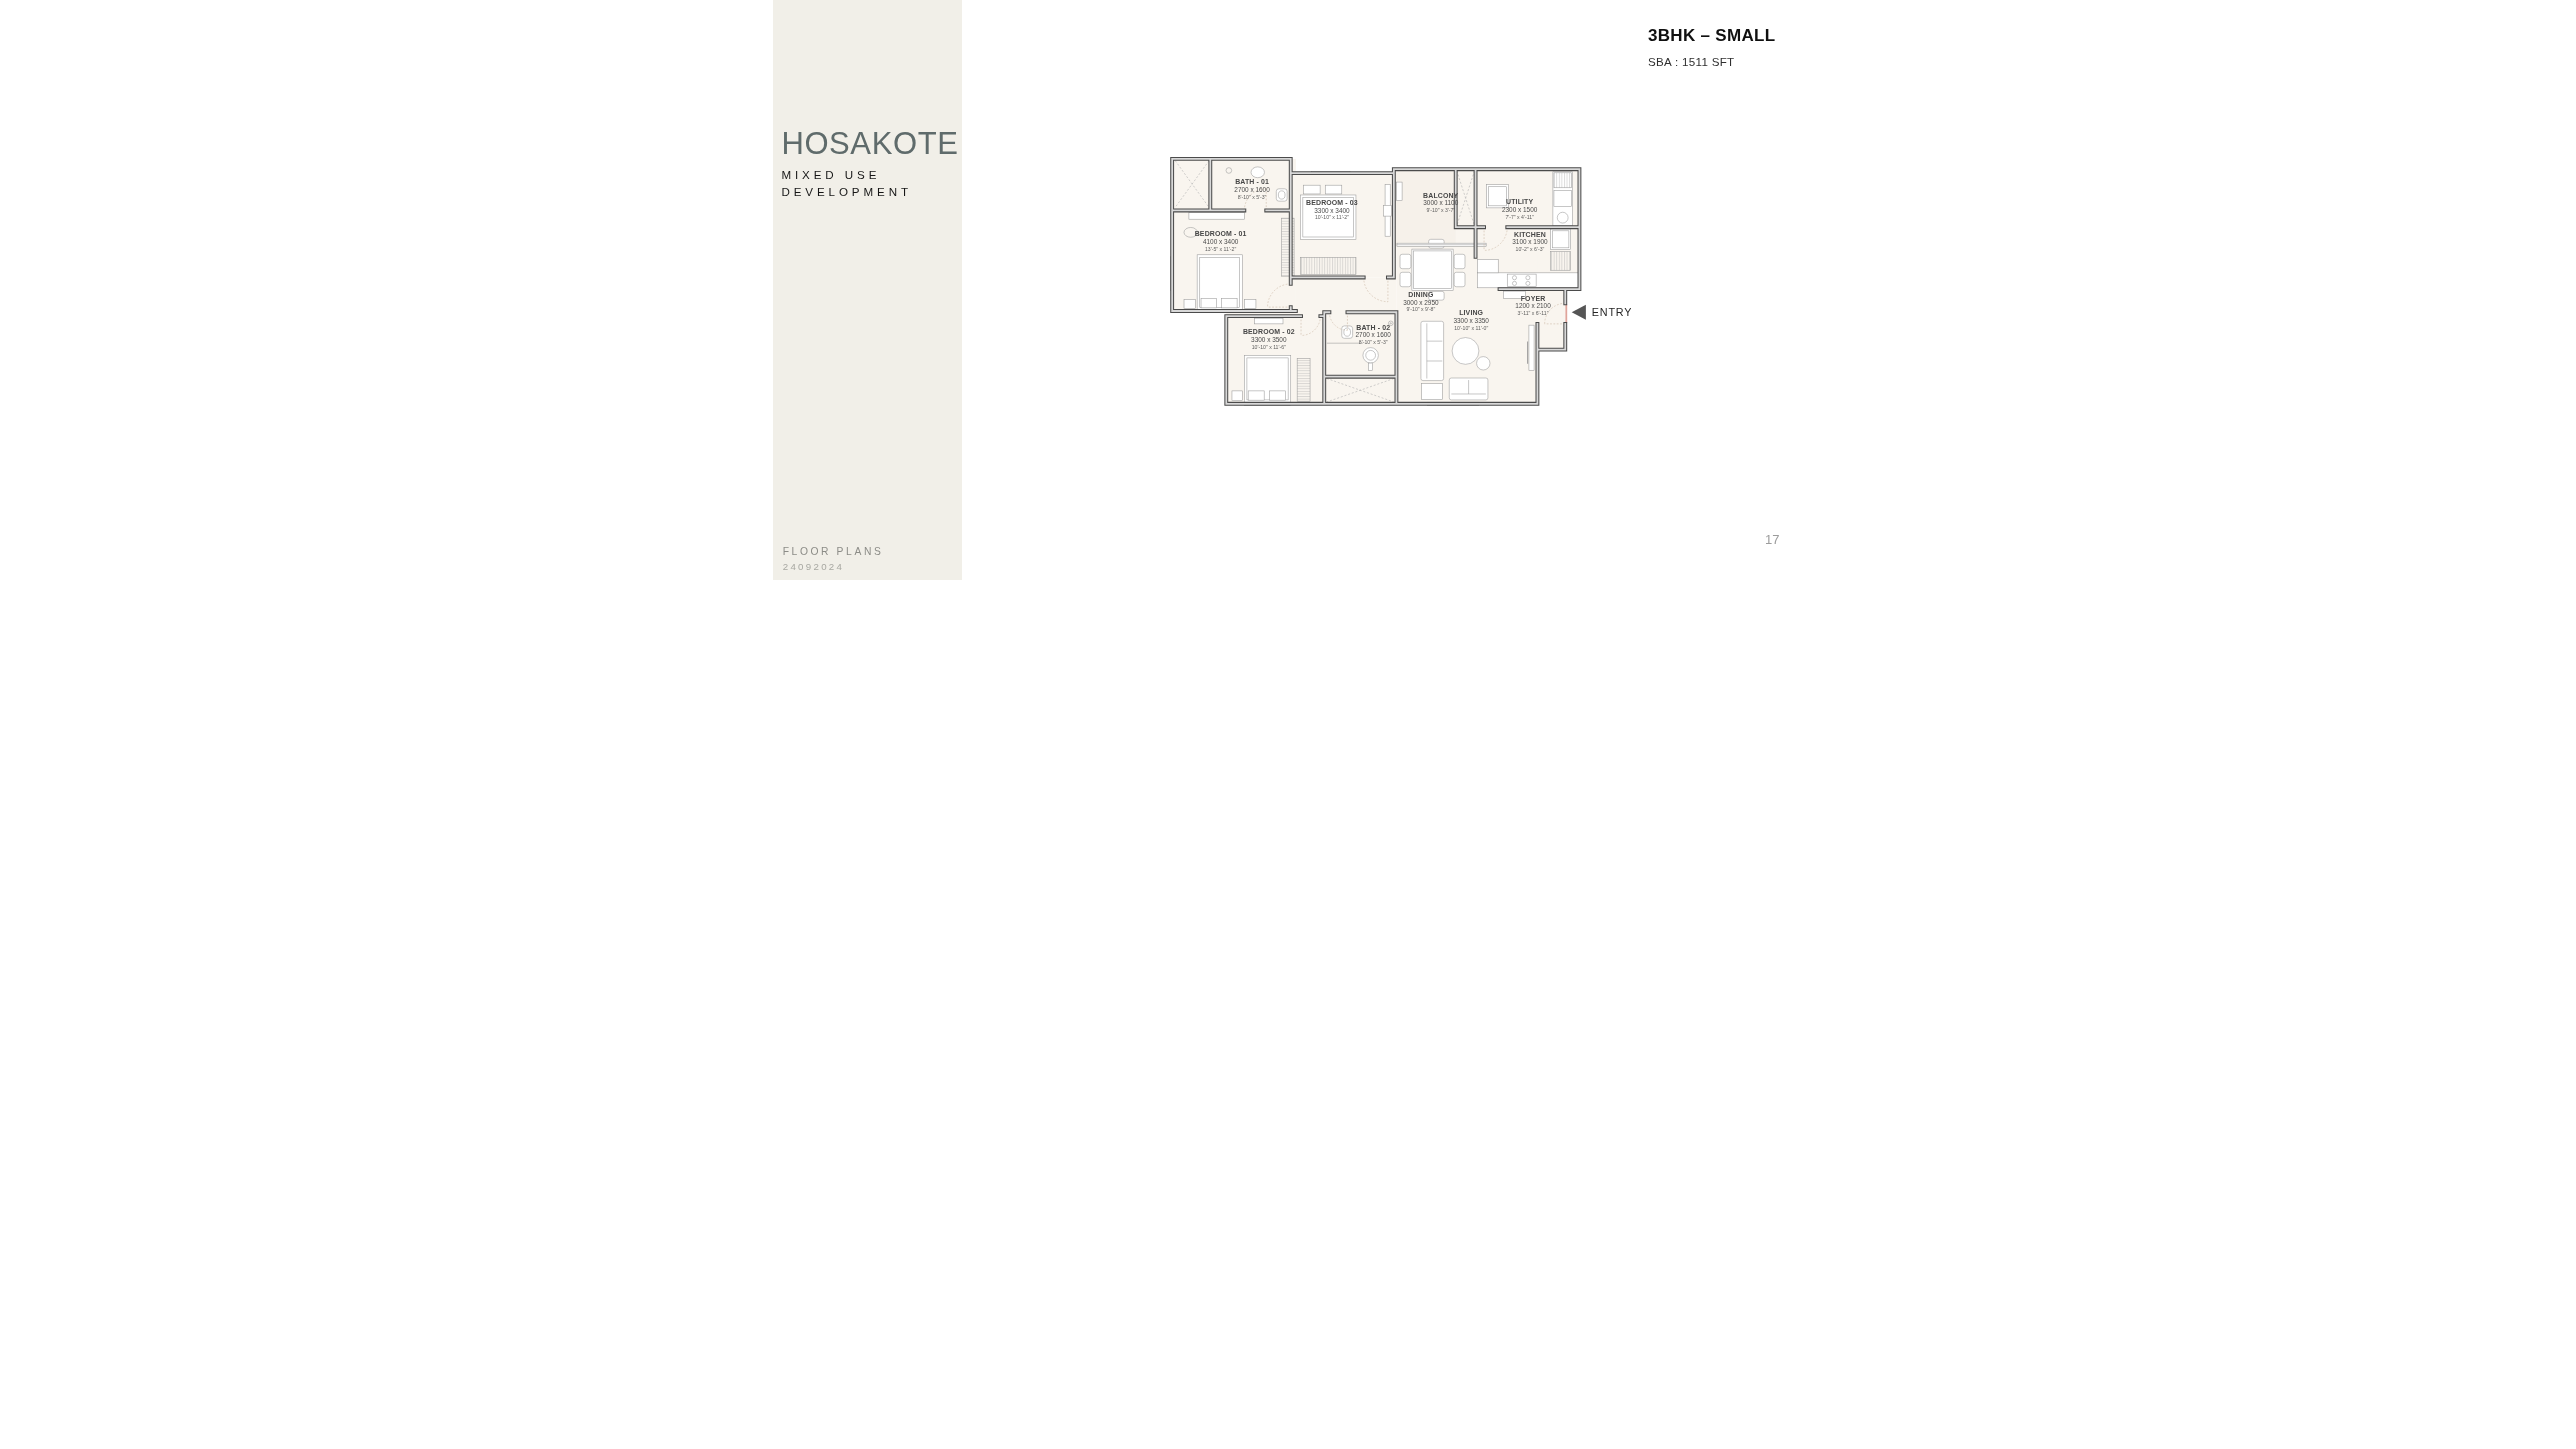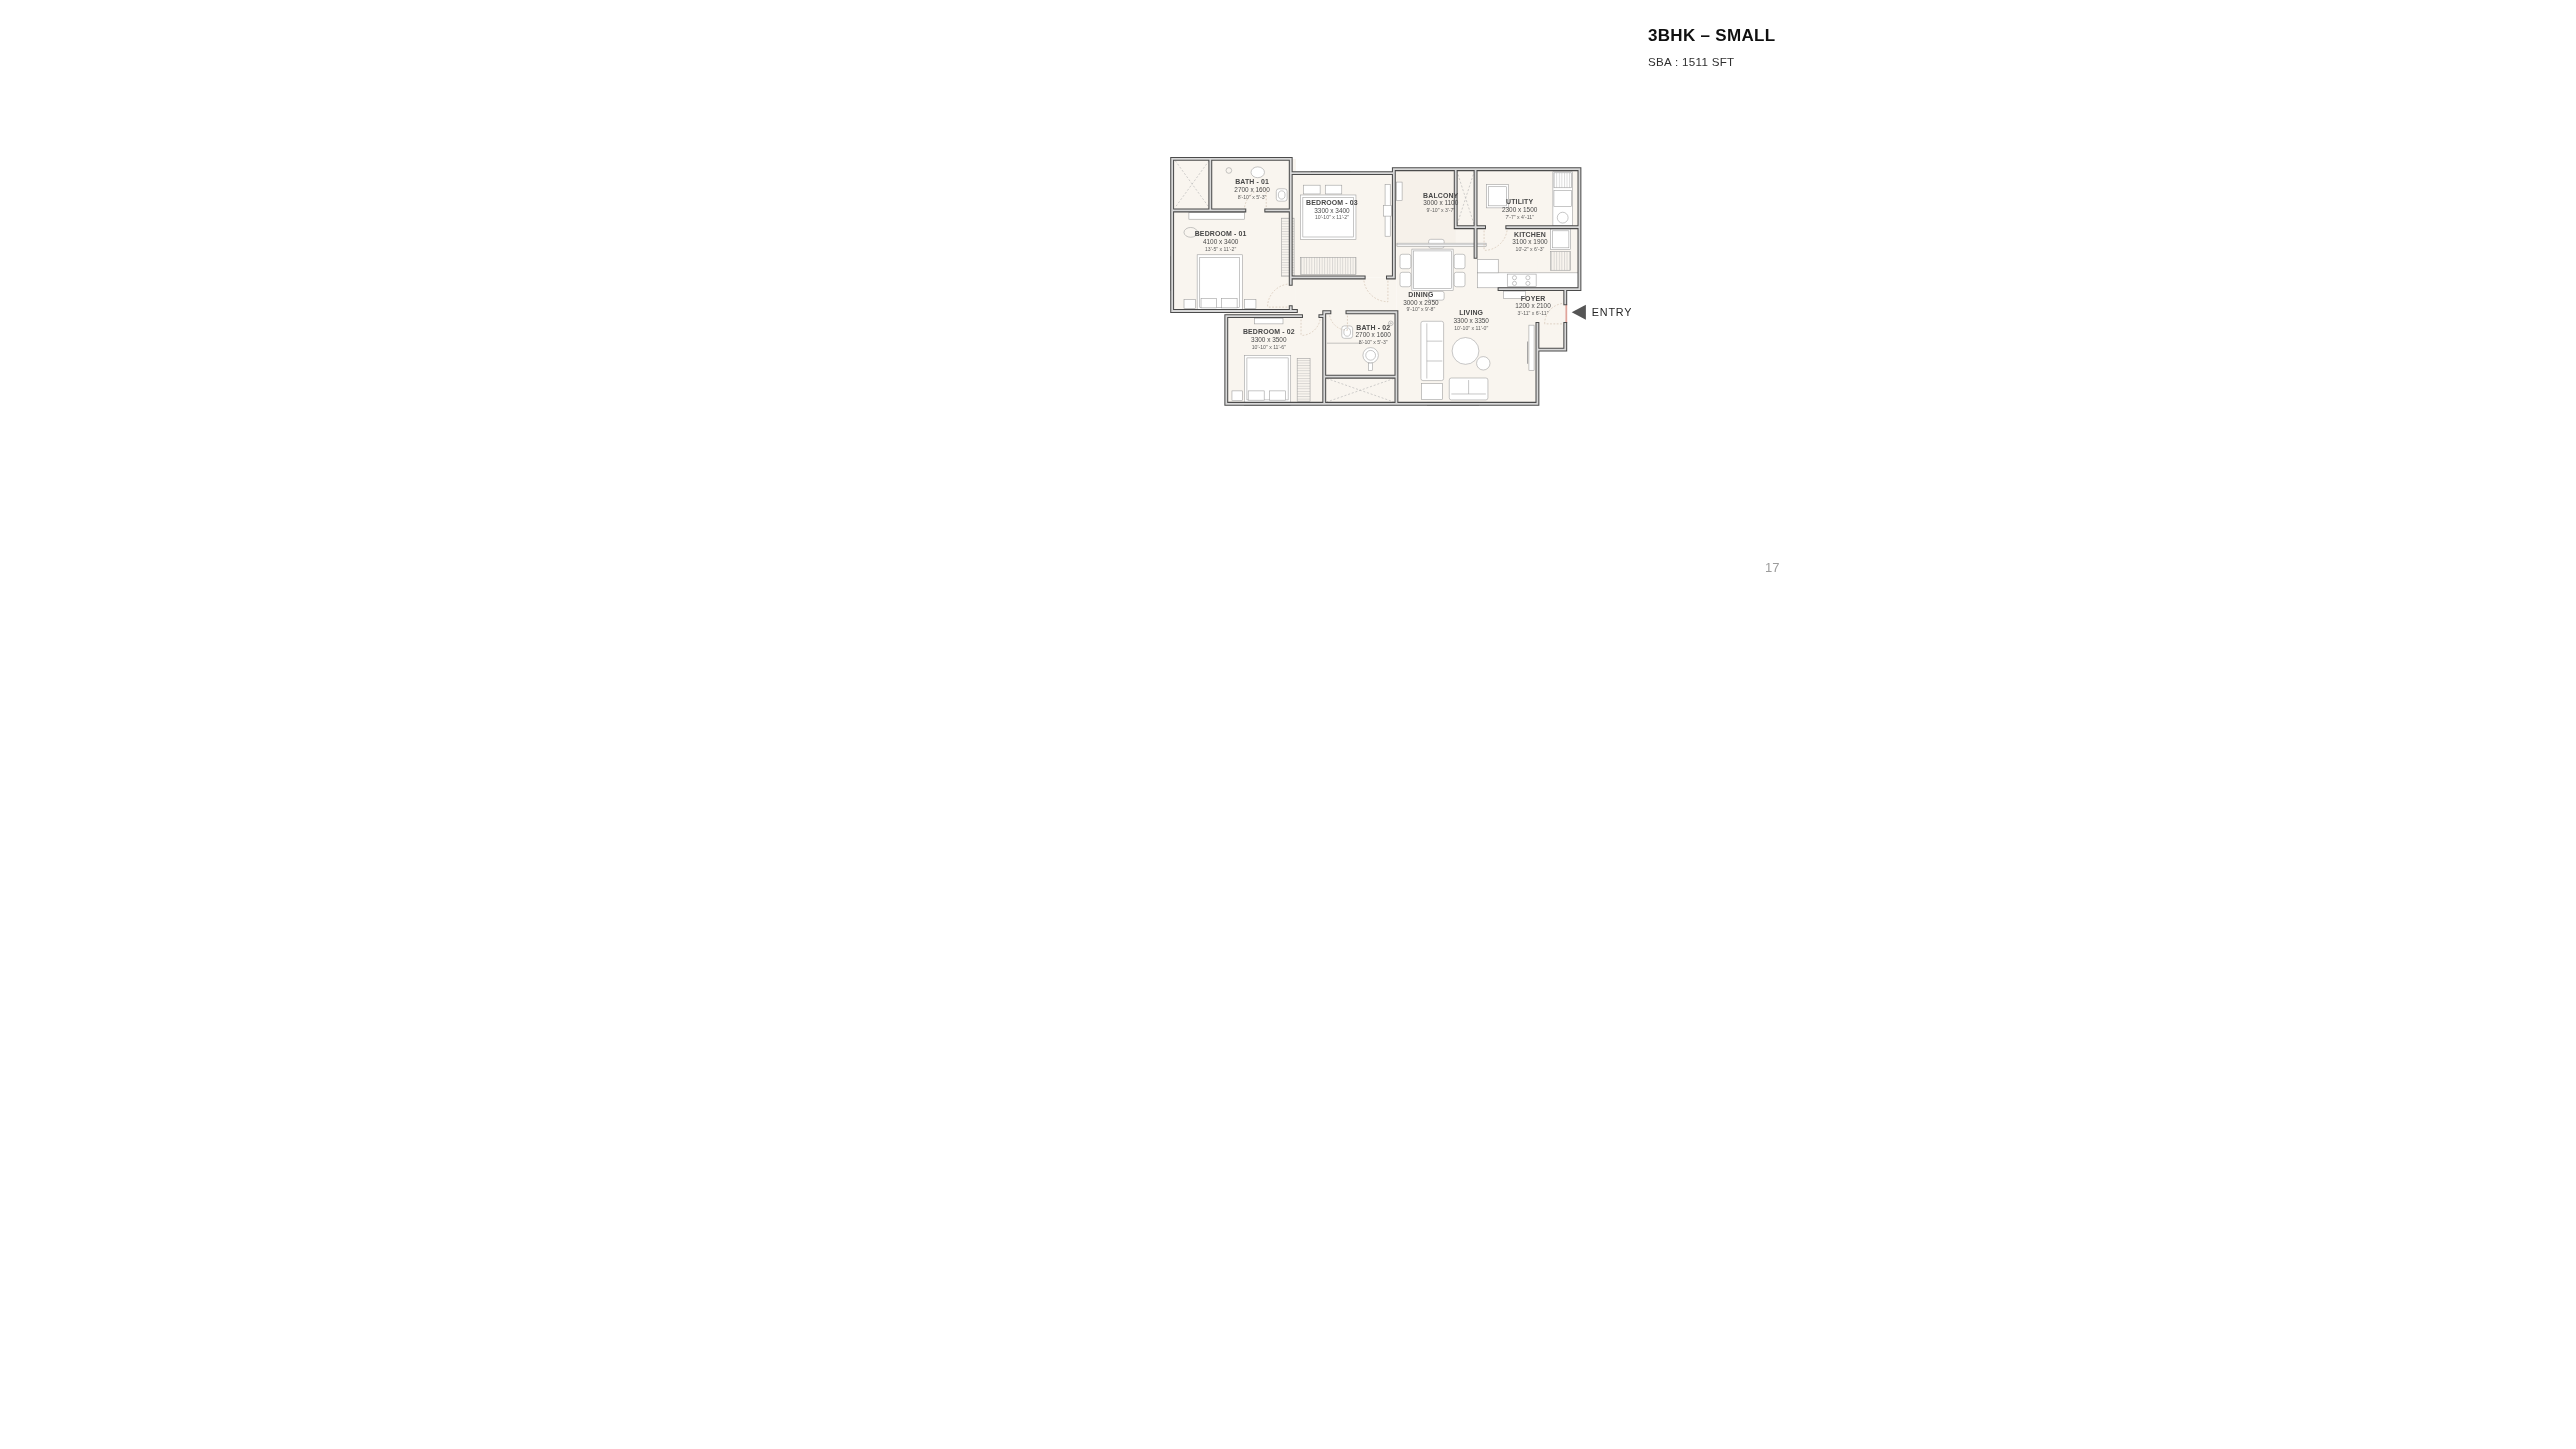--- a/index.html
+++ b/index.html
@@ -14,34 +14,47 @@
   .brand-title{font-size:31px;font-weight:400;letter-spacing:0.6px;color:#5f6b6b;line-height:1.05;}
   .brand-sub{margin-top:6.4px;font-size:11.6px;font-weight:400;letter-spacing:3.9px;color:#161616;line-height:1.45;}
   .sidebar-footer{position:absolute;left:9.7px;top:546px;}
   .footer-title{font-size:10.3px;letter-spacing:2.6px;color:#8c8c87;}
   .footer-date{margin-top:3.9px;font-size:9.7px;letter-spacing:2.3px;color:#a8a8a2;}
   
   .unit-info{position:absolute;left:875px;top:26px;}
   .unit-type{font-size:17px;font-weight:700;color:#101010;letter-spacing:0.3px;}
   .unit-area{margin-top:9px;font-size:11.6px;font-weight:400;color:#2f2f2f;letter-spacing:0.3px;}
   
-  .page-number{position:absolute;left:992px;top:560px;font-size:13px;color:#9c9c9c;}
+  .page-number{position:absolute;left:992px;top:532px;font-size:13px;color:#9c9c9c;}
   
   .plan-wrap{position:absolute;left:394px;top:146px;width:464px;height:289px;}
   svg{display:block;}
   .rn{font-family:"Liberation Sans",sans-serif;font-size:27px;font-weight:700;fill:#474747;text-anchor:middle;letter-spacing:.5px;}
   .rd{font-family:"Liberation Sans",sans-serif;font-size:25px;font-weight:400;fill:#4a4a4a;text-anchor:middle;}
   .rf{font-family:"Liberation Sans",sans-serif;font-size:20px;font-weight:400;fill:#5d5d5d;text-anchor:middle;}
   .entry-text{font-family:"Liberation Sans",sans-serif;font-size:42px;font-weight:400;fill:#262626;letter-spacing:3px;}
 </style>
 </head>
 <body>
 
 <div class="stage">
 
+  <div class="sidebar">
+    <div class="brand">
+      <div class="brand-title">HOSAKOTE</div>
+      <div class="brand-sub">
+        <div>MIXED USE</div>
+        <div>DEVELOPMENT</div>
+      </div>
+    </div>
+    <div class="sidebar-footer">
+      <div class="footer-title">FLOOR PLANS</div>
+      <div class="footer-date">24092024</div>
+    </div>
+  </div>
 
   <div class="unit-info">
     <div class="unit-type">3BHK – SMALL</div>
     <div class="unit-area">SBA : 1511 SFT</div>
   </div>
 
   <div class="page-number">17</div>
 
   <div class="plan-wrap">
     <svg viewBox="0 0 1800 1120" width="464" height="289" preserveAspectRatio="xMinYMin meet">

